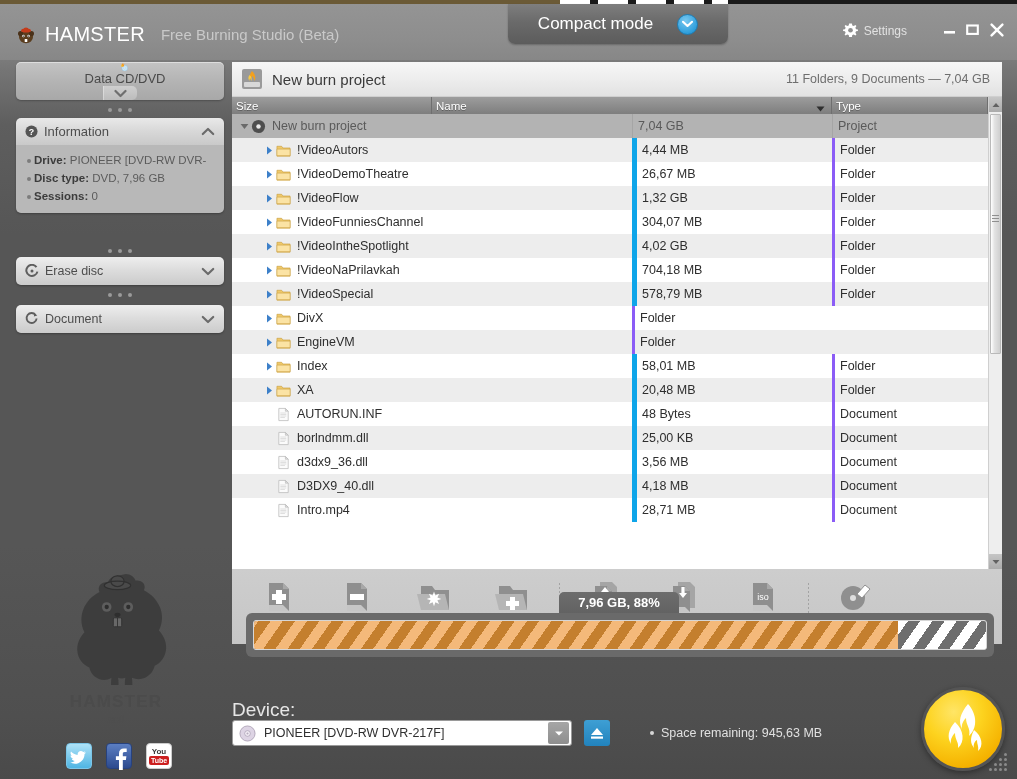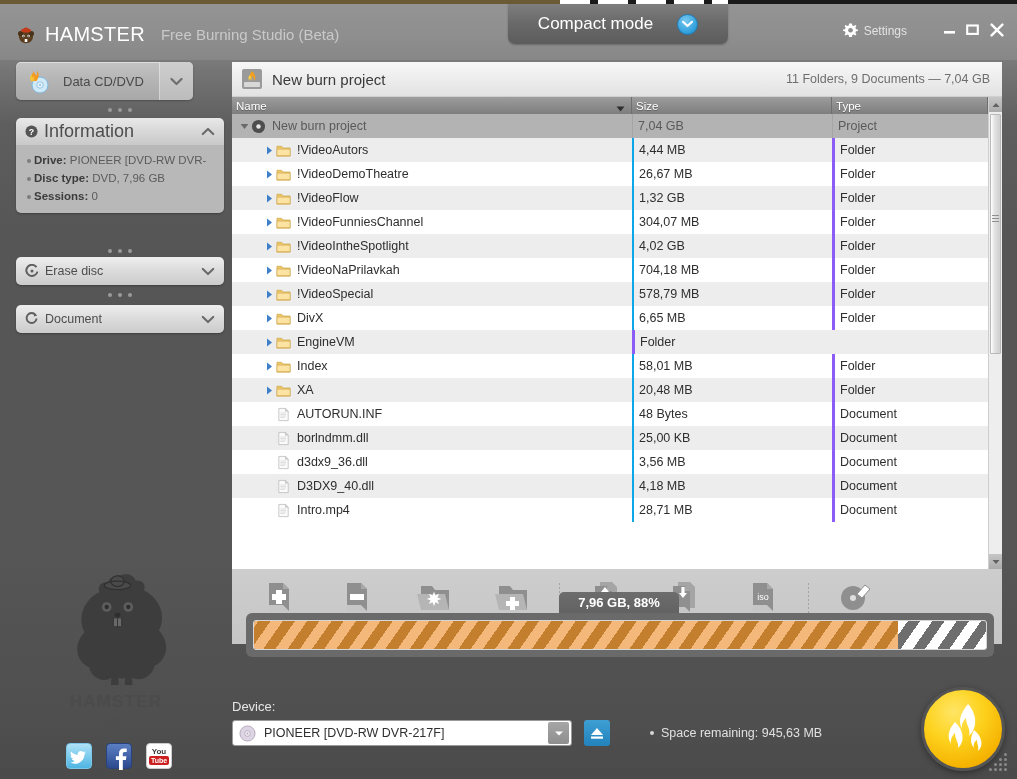--- a/index.html
+++ b/index.html
@@ -51,25 +51,26 @@
   }
   .settings-btn .lbl { font-size:12px; color:#e2e2e2; }
   .winctl { position:absolute; top:19px; display:flex; align-items:center; cursor:pointer; }
   .winmin { right:61px; }
   .winmax { right:38px; }
   .winclose { right:13px; }
 
   
   .sidebar { position:absolute; left:0; top:60px; width:232px; height:719px; }
   .src-select {
-    position:absolute; left:16px; top:2px; width:177px; height:38px;
+    position:absolute; left:16px; top:2px; width:208px; height:38px;
     background: linear-gradient(180deg,#c3c3c3 0%, #b4b4b4 50%, #a8a8a8 100%);
     border-radius:5px; display:flex; align-items:center;
     box-shadow: inset 0 1px 0 rgba(255,255,255,.45), 0 1px 2px rgba(0,0,0,.25);
     cursor:pointer;
+    flex-direction:column;
   }
   .disc-flame-icon { width:30px; height:26px; margin-left:7px; }
   .src-select .lbl { font-size:13px; color:#4a4a4a; margin-left:10px; flex:1; }
   .src-select .arrowbox {
     width:34px; height:38px; border-left:1px solid rgba(255,255,255,.35);
     display:flex; align-items:center; justify-content:center;
     background: linear-gradient(180deg,#cfcfcf 0%, #bcbcbc 100%);
     border-radius:0 5px 5px 0;
   }
   .dots { display:flex; gap:6px; justify-content:center; align-items:center; }
@@ -79,21 +80,21 @@
   .panel {
     position:absolute; left:16px; width:208px;
     border-radius:5px; overflow:hidden;
     box-shadow: 0 1px 2px rgba(0,0,0,.28);
   }
   .panel-head {
     height:27px; display:flex; align-items:center; padding:0 9px;
     background: linear-gradient(180deg,#e9e9e9 0%, #d8d8d8 48%, #c9c9c9 100%);
     cursor:pointer;
   }
-  .panel-head .lbl { font-size:18px; color:#4d4d4d; margin-left:6px; flex:1; }
+  .panel-head .lbl { font-size:13px; color:#4d4d4d; margin-left:6px; flex:1; }
   .panel-body {
     background:#b8b8b8; padding:9px 11px 11px 11px;
   }
   .info-li { display:flex; align-items:flex-start; gap:3px; margin-bottom:6px; font-size:11.5px; color:#4d4d4d; white-space:nowrap; overflow:hidden; }
   .info-li .bul { width:4px; height:4px; border-radius:50%; background:#7c7c7c; margin-top:5px; flex:none; }
   .info-li b { color:#3c3c3c; }
   .info-li .val { color:#5b5b5b; }
   .collapsed-panel {
     position:absolute; left:16px; width:208px; height:28px;
     border-radius:5px;
@@ -139,21 +140,21 @@
   .colhead .c.size { width:200px; }
   .colhead .c.type { width:156px; }
   .colhead .sortmark { position:absolute; right:6px; top:5px; }
   .colhead .corner { width:14px; background:linear-gradient(180deg,#bdbdbd,#a8a8a8); border-right:none; }
 
   .listwrap { position:absolute; left:0; top:52px; width:770px; height:455px; background:#fff; overflow:hidden; }
   .row { height:24px; display:flex; align-items:center; font-size:12.5px; color:#2e2e2e; }
   .row.alt { background:#ededed; }
   .row.sel { background:#b3b3b3; color:#5a5a5a; }
   .row .cname { width:400px; display:flex; align-items:center; height:24px; padding-left:6px; }
-  .row .csize { width:200px; padding-left:5px; height:24px; display:flex; align-items:center; border-left:2px solid #0ea5e9; }
+  .row .csize { width:200px; padding-left:5px; height:24px; display:flex; align-items:center; border-left:5px solid #0ea5e9; }
   .row.sel .csize, .row.sel .ctype { border-left:1px solid #a5a5a5; }
   .row .ctype { width:156px; padding-left:5px; height:24px; display:flex; align-items:center; border-left:3px solid #8b5cf6; }
   .tri { width:13px; flex:none; display:flex; align-items:center; justify-content:center; cursor:pointer; }
   .ficon { width:15px; height:15px; flex:none; margin-right:6px; }
 
   .vscroll {
     position:absolute; right:0; top:35px; width:14px; height:472px;
     background:#eeeeee; border-left:1px solid #cfcfcf;
   }
   .vscroll .btn-up, .vscroll .btn-dn {
@@ -203,21 +204,21 @@
     position:absolute; inset:0;
     background: repeating-linear-gradient(-55deg,#ffffff 0 10px,#6e6e6e 10px 20px);
   }
   .progtrack .fill {
     position:absolute; left:0; top:0; bottom:0;
     background: repeating-linear-gradient(-55deg,#f4b97a 0 10px,#c47f2e 10px 20px);
   }
 
   
   .devarea { position:absolute; left:232px; top:696px; width:770px; height:70px; }
-  .devlabel { position:absolute; left:0; top:3px; font-size:13px; color:#e6e6e6; }
+  .devlabel { position:absolute; left:0; top:3px; font-size:19px; color:#e6e6e6; }
   .devselect {
     position:absolute; left:0; top:24px; width:340px; height:26px;
     background:#ffffff; border:1px solid #9a9a9a; border-radius:3px;
     display:flex; align-items:center; cursor:pointer;
   }
   .devselect .disc { width:17px; height:17px; margin-left:6px; flex:none; }
   .devselect .lbl { font-size:12.5px; color:#2f2f2f; margin-left:8px; flex:1; white-space:nowrap; overflow:hidden; }
   .devselect .arrowbox {
     width:21px; height:22px; margin-right:2px; border-radius:2px;
     background:linear-gradient(180deg,#a6a6a6,#8e8e8e);
@@ -449,31 +450,31 @@
         <rect x="1" y="1" width="20" height="20" rx="2" fill="#9a9a9a"></rect>
         <rect x="3" y="14" width="16" height="5" rx="1" fill="#d8d8d8"></rect>
         <path d="M11 3 C8.5 6 8 9 10 12 C10 10 11 9 11.5 8 C12.5 10 13.5 11 13 13 C15 11 15 7 11 3 Z" fill="#f3a01e"></path>
         <path d="M8.5 7 C7 9 7 11 8.5 13 C8.3 11.5 9 10.5 9.3 10 C9.8 11.4 10.2 12 10 13.2 C11.1 11.8 11 9 8.5 7 Z" fill="#f6cb44"></path>
       </svg>
       <span class="title">New burn project</span>
       <span class="meta">11 Folders, 9 Documents — 7,04 GB</span>
     </div>
 
     <div class="colhead">
+      <div class="c size">
+        <span>Size</span>
+      </div>
       <div class="c name">
         <span>Name</span>
         <span class="sortmark">
           <svg width="9" height="6" viewBox="0 0 9 6">
               <path d="M0.5 0.5 L8.5 0.5 L4.5 5.5 Z" fill="#2e2e2e"></path>
             </svg>
         </span>
       </div>
-      <div class="c size">
-        <span>Size</span>
-      </div>
       <div class="c type">
         <span>Type</span>
       </div>
       <div class="c corner"></div>
     </div>
 
     <div class="listwrap">
       <div id="rows">
           <div class="row sel">
             <span class="cname">
@@ -617,21 +618,20 @@
                 <svg width="7" height="9" viewBox="0 0 7 9">
                   <path d="M1 0.6 L1 8.4 L6 4.5 Z" fill="#3d80c9"></path>
                 </svg>
               </span>
               <svg class="ficon" viewBox="0 0 16 16">
                 <path d="M1 3.5 h5 l1.4 1.8 h7.6 v8.7 h-14 z" fill="#f0c96a" stroke="#caa043" stroke-width="0.7"></path>
                 <path d="M1 13.5 h14 v-7 h-14 z" fill="#fbe3a4" stroke="#caa043" stroke-width="0.6"></path>
               </svg>
               <span>DivX</span>
             </span>
-            <span class="csize">6,65 MB</span>
             <span class="ctype">Folder</span>
           </div>
           <div class="row alt">
             <span class="cname">
               <span style="width:25px;flex:none;"></span>
               <span class="tri">
                 <svg width="7" height="9" viewBox="0 0 7 9">
                   <path d="M1 0.6 L1 8.4 L6 4.5 Z" fill="#3d80c9"></path>
                 </svg>
               </span>

